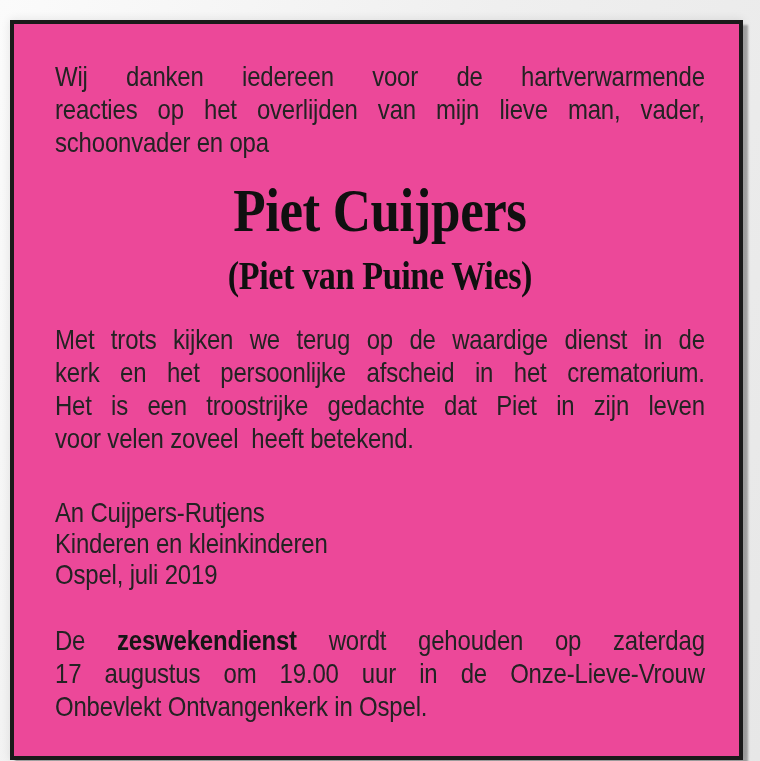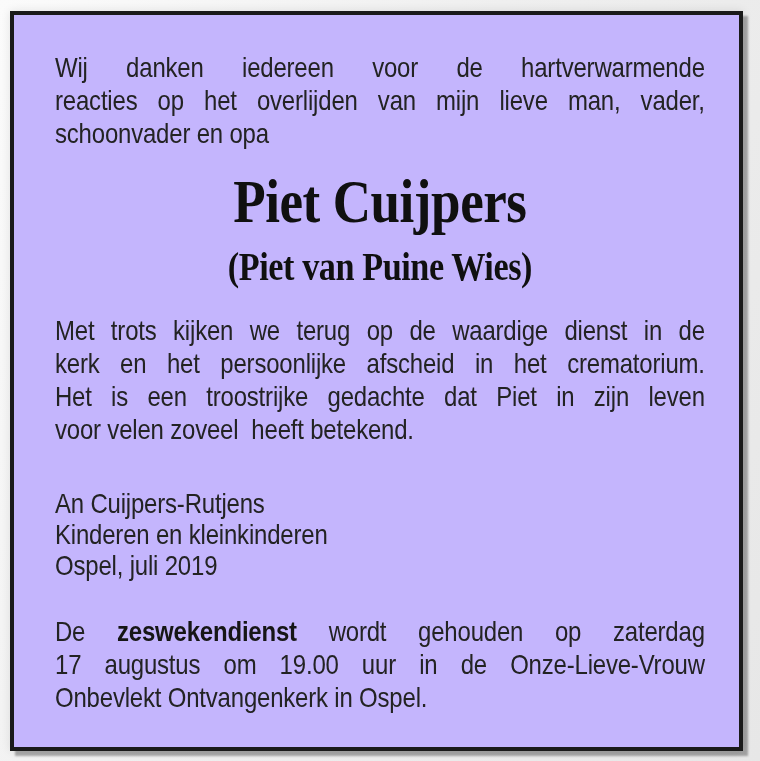--- a/index.html
+++ b/index.html
@@ -5,23 +5,23 @@
   * { margin: 0; padding: 0; box-sizing: border-box; }
   html, body { width: 760px; height: 761px; }
   body {
     position: relative;
     background: linear-gradient(115deg, #fbfbfb 0%, #efefef 45%, #e7e7e7 100%);
     overflow: hidden;
     font-family: "Liberation Sans", sans-serif;
   }
   .card {
     position: absolute;
-    left: 10px; top: 11px;
+    left: 10px; top: 20px;
     width: 733px; height: 740px;
-    background: #c4b5fd;
+    background: #ec4899;
     border: 4px solid #1a1a1a;
     box-shadow: 5px 5px 2px rgba(0,0,0,0.30), 0 0 9px rgba(0,0,0,0.10);
     padding-left: 8px;
   }
   
   .content {
     position: absolute;
     left: 41px; top: 36px;
     width: 760px;
     transform: scaleX(0.855);

